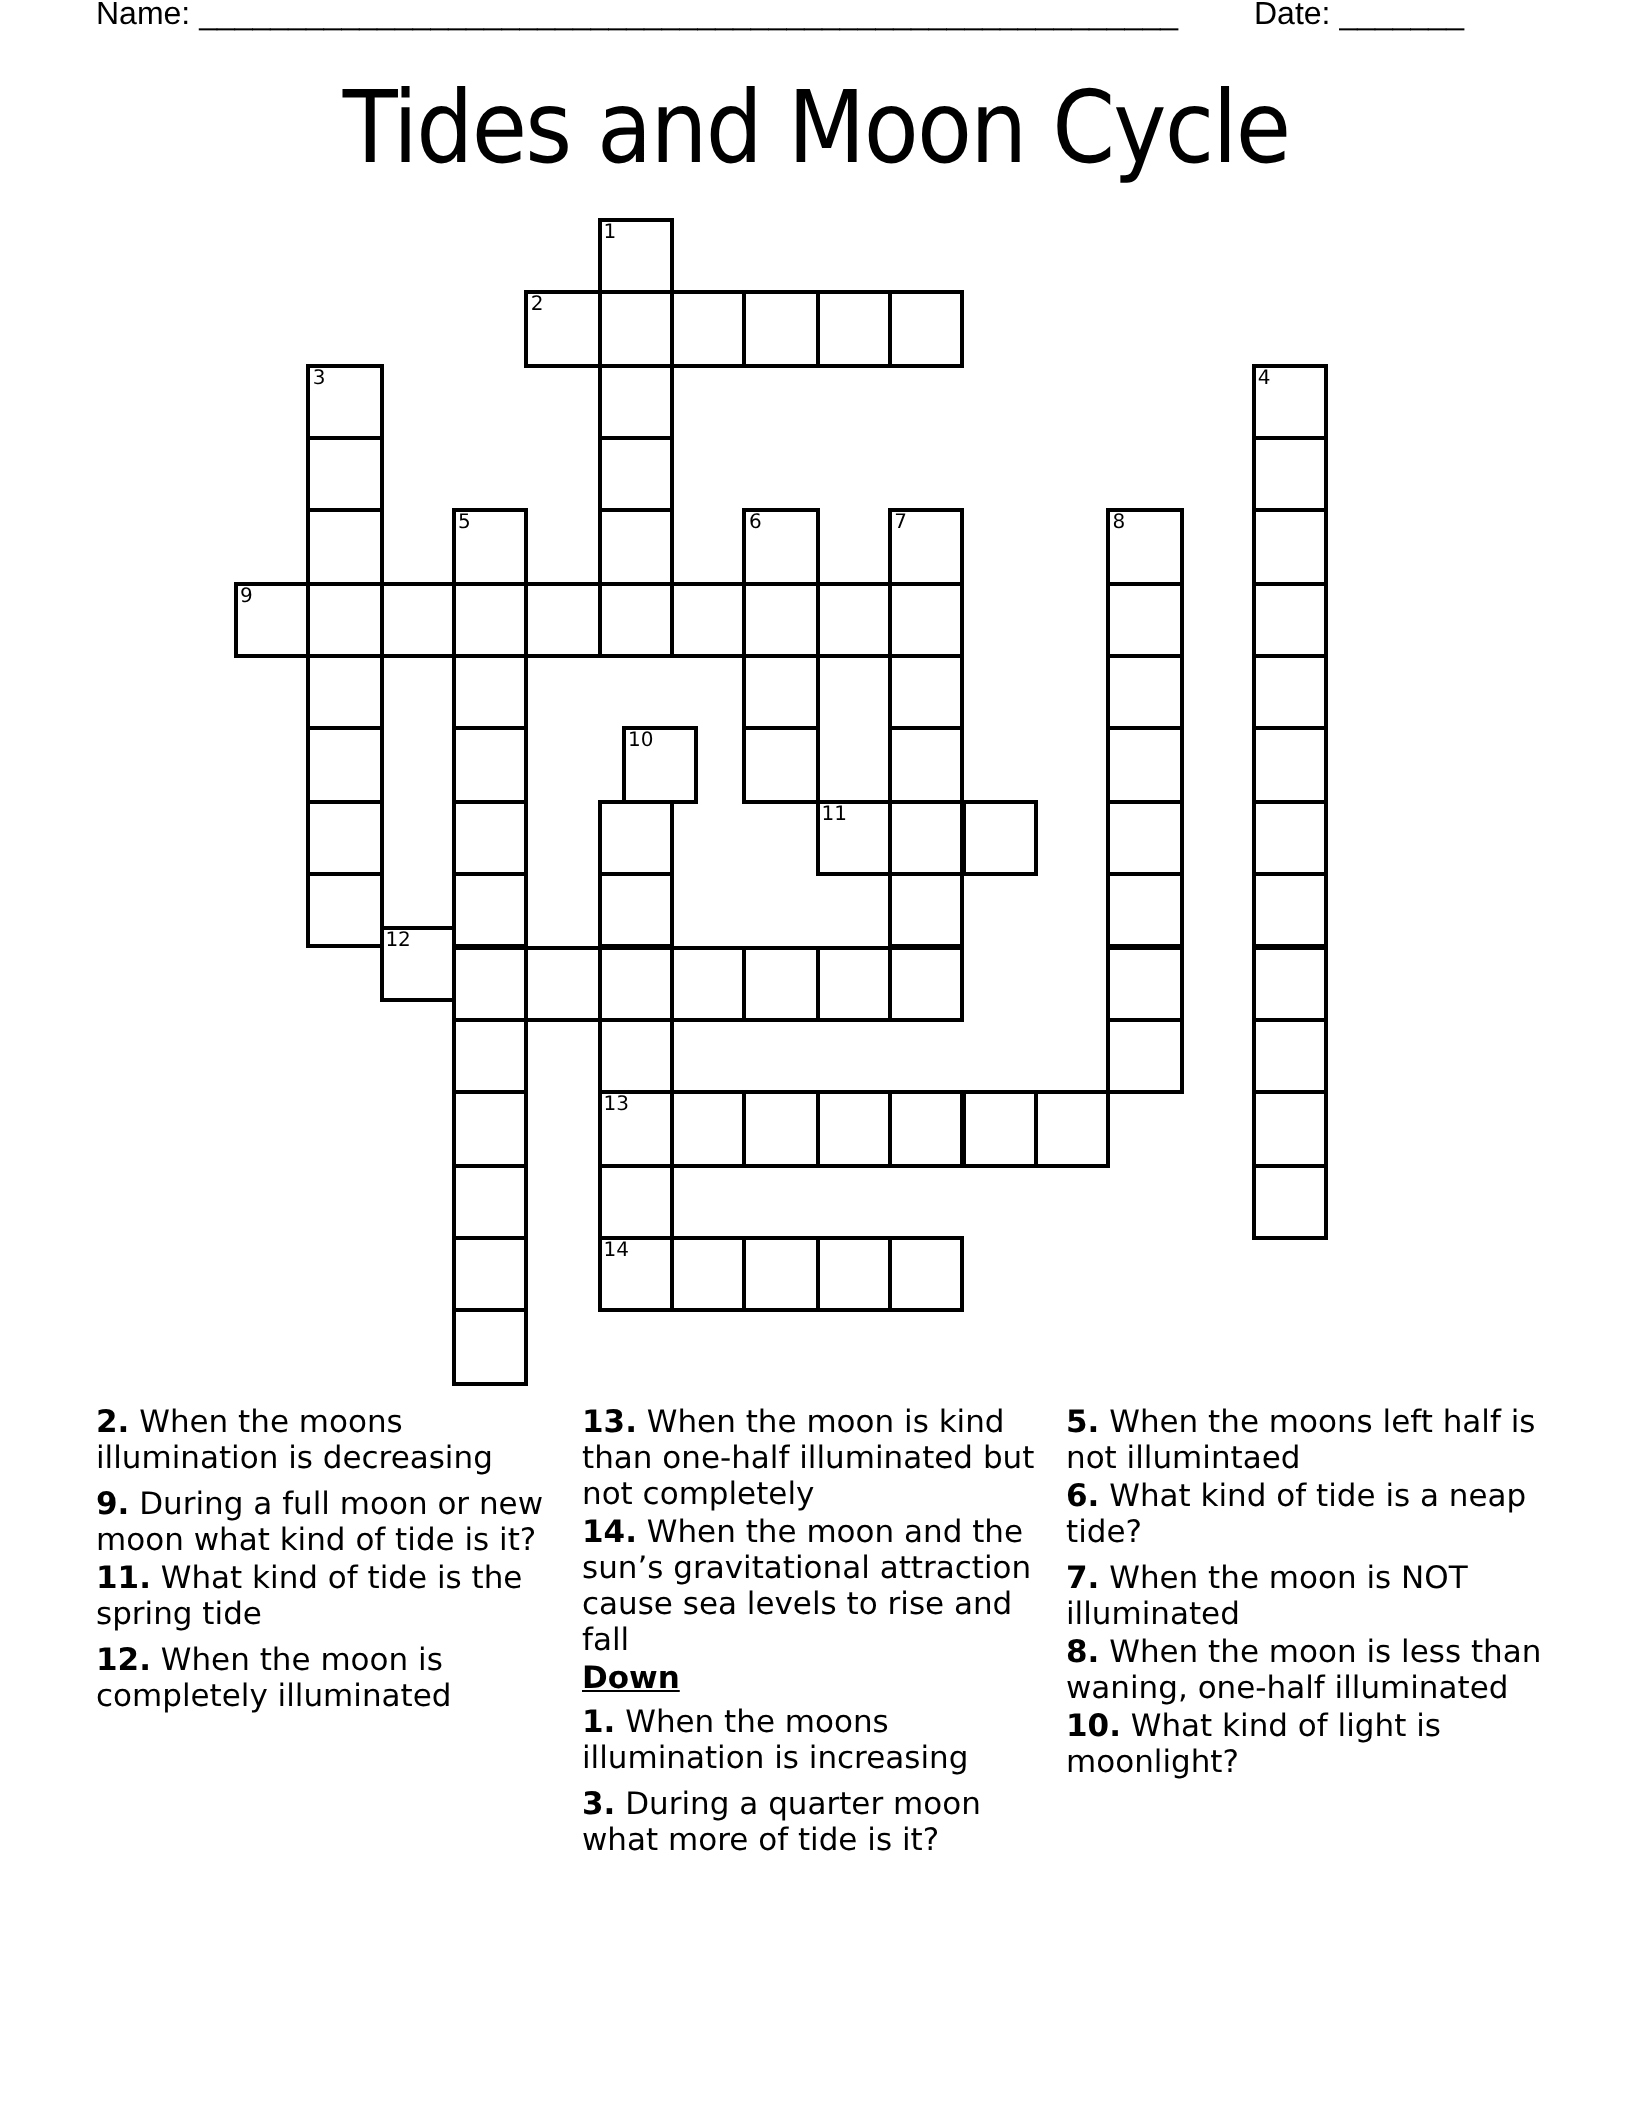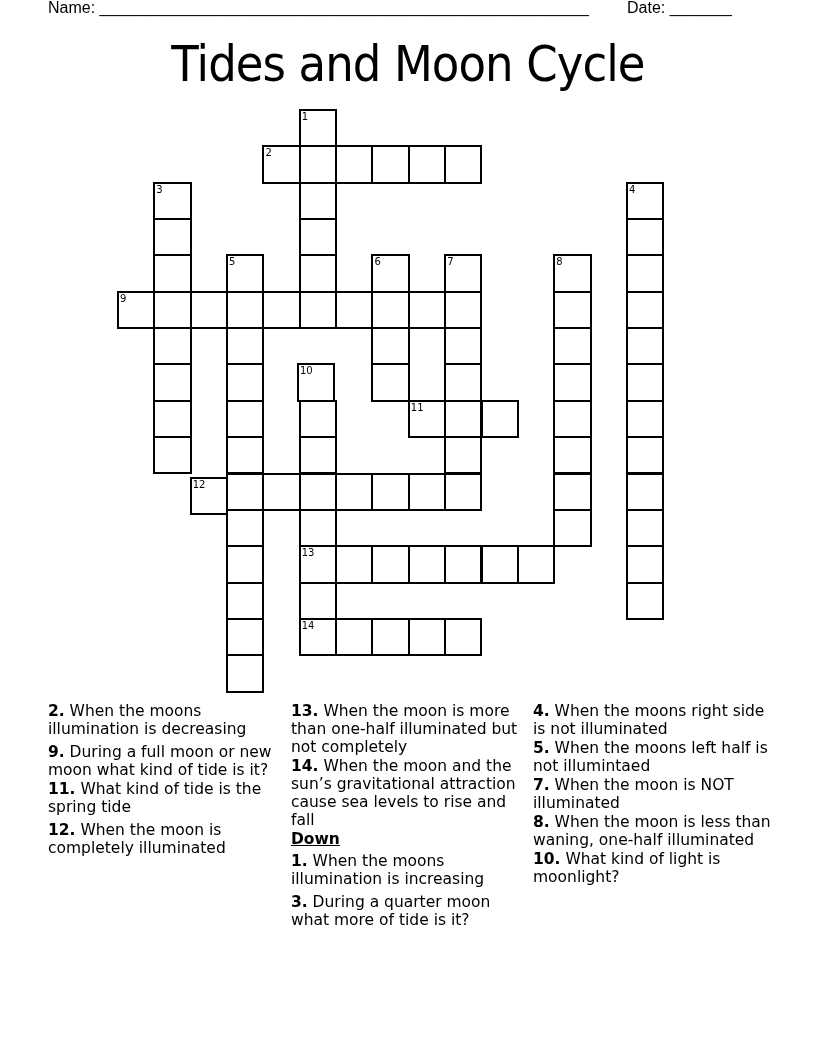--- a/index.html
+++ b/index.html
@@ -108,39 +108,39 @@
     <div class="cell" style="left: 553.2px; top: 436.15px;"></div>
     <div class="cell" style="left: 553.2px; top: 472.5px;"></div>
     <div class="cell" style="left: 553.2px; top: 508.85px;"></div>
     <div class="cell" style="left: 117px; top: 290.75px;">
       <span class="num">9</span>
     </div>
     <div class="cell" style="left: 189.7px; top: 290.75px;"></div>
     <div class="cell" style="left: 262.4px; top: 290.75px;"></div>
     <div class="cell" style="left: 335.1px; top: 290.75px;"></div>
     <div class="cell" style="left: 407.8px; top: 290.75px;"></div>
-    <div class="cell" style="left: 297px; top: 363.45px;">
+    <div class="cell" style="left: 311px; top: 363.45px;">
       <span class="num">10</span>
     </div>
     <div class="cell" style="left: 298.75px; top: 399.8px;"></div>
     <div class="cell" style="left: 298.75px; top: 436.15px;"></div>
     <div class="cell" style="left: 298.75px; top: 472.5px;"></div>
     <div class="cell" style="left: 298.75px; top: 508.85px;"></div>
     <div class="cell" style="left: 298.75px; top: 545.2px;">
       <span class="num">13</span>
     </div>
     <div class="cell" style="left: 298.75px; top: 581.55px;"></div>
     <div class="cell" style="left: 298.75px; top: 617.9px; text-decoration: underline;">
       <span class="num">14</span>
     </div>
     <div class="cell" style="left: 407.8px; top: 399.8px;">
       <span class="num">11</span>
     </div>
     <div class="cell" style="left: 480.5px; top: 399.8px;"></div>
-    <div class="cell" style="left: 189.7px; top: 477px;">
+    <div class="cell" style="left: 189.7px; top: 463px;">
       <span class="num">12</span>
     </div>
     <div class="cell" style="left: 262.4px; top: 472.5px;"></div>
     <div class="cell" style="left: 335.1px; top: 472.5px;"></div>
     <div class="cell" style="left: 371.45px; top: 472.5px;"></div>
     <div class="cell" style="left: 407.8px; top: 472.5px;"></div>
     <div class="cell" style="left: 335.1px; top: 545.2px;"></div>
     <div class="cell" style="left: 371.45px; top: 545.2px;"></div>
     <div class="cell" style="left: 407.8px; top: 545.2px;"></div>
     <div class="cell" style="left: 444.15px; top: 545.2px;"></div>
@@ -153,26 +153,26 @@
   </div>
 
 <div class="clues col1">
   <span class="clue"><b>2.</b><span> When the moons illumination is decreasing</span></span>
   <span class="clue tight"><b>9.</b><span> During a full moon or new moon what kind of tide is it?</span></span>
   <span class="clue"><b>11.</b><span> What kind of tide is the spring tide</span></span>
   <span class="clue"><b>12.</b><span> When the moon is completely illuminated</span></span>
 </div>
 
 <div class="clues col2">
-  <span class="clue tight"><b>13.</b><span> When the moon is more than one-half illuminated but not completely</span></span>
+  <span class="clue tight"><b>13.</b><span> When the moon is kind than one-half illuminated but not completely</span></span>
   <span class="clue tight"><b>14.</b><span> When the moon and the sun’s gravitational attraction cause sea levels to rise and fall</span></span>
   <span class="sec" style="margin-bottom:4px">Down</span>
   <span class="clue"><b>1.</b><span> When the moons illumination is increasing</span></span>
   <span class="clue"><b>3.</b><span> During a quarter moon what more of tide is it?</span></span>
 </div>
 
 <div class="clues col3">
-  <span class="clue tight"><b>4.</b><span> When the moons right side is not illuminated</span></span>
   <span class="clue tight"><b>5.</b><span> When the moons left half is not illumintaed</span></span>
+  <span class="clue"><b>6.</b><span> What kind of tide is a neap tide?</span></span>
   <span class="clue tight"><b>7.</b><span> When the moon is NOT illuminated</span></span>
   <span class="clue tight"><b>8.</b><span> When the moon is less than waning, one-half illuminated</span></span>
   <span class="clue"><b>10.</b><span> What kind of light is moonlight?</span></span>
 </div>
 
 </body></html>

